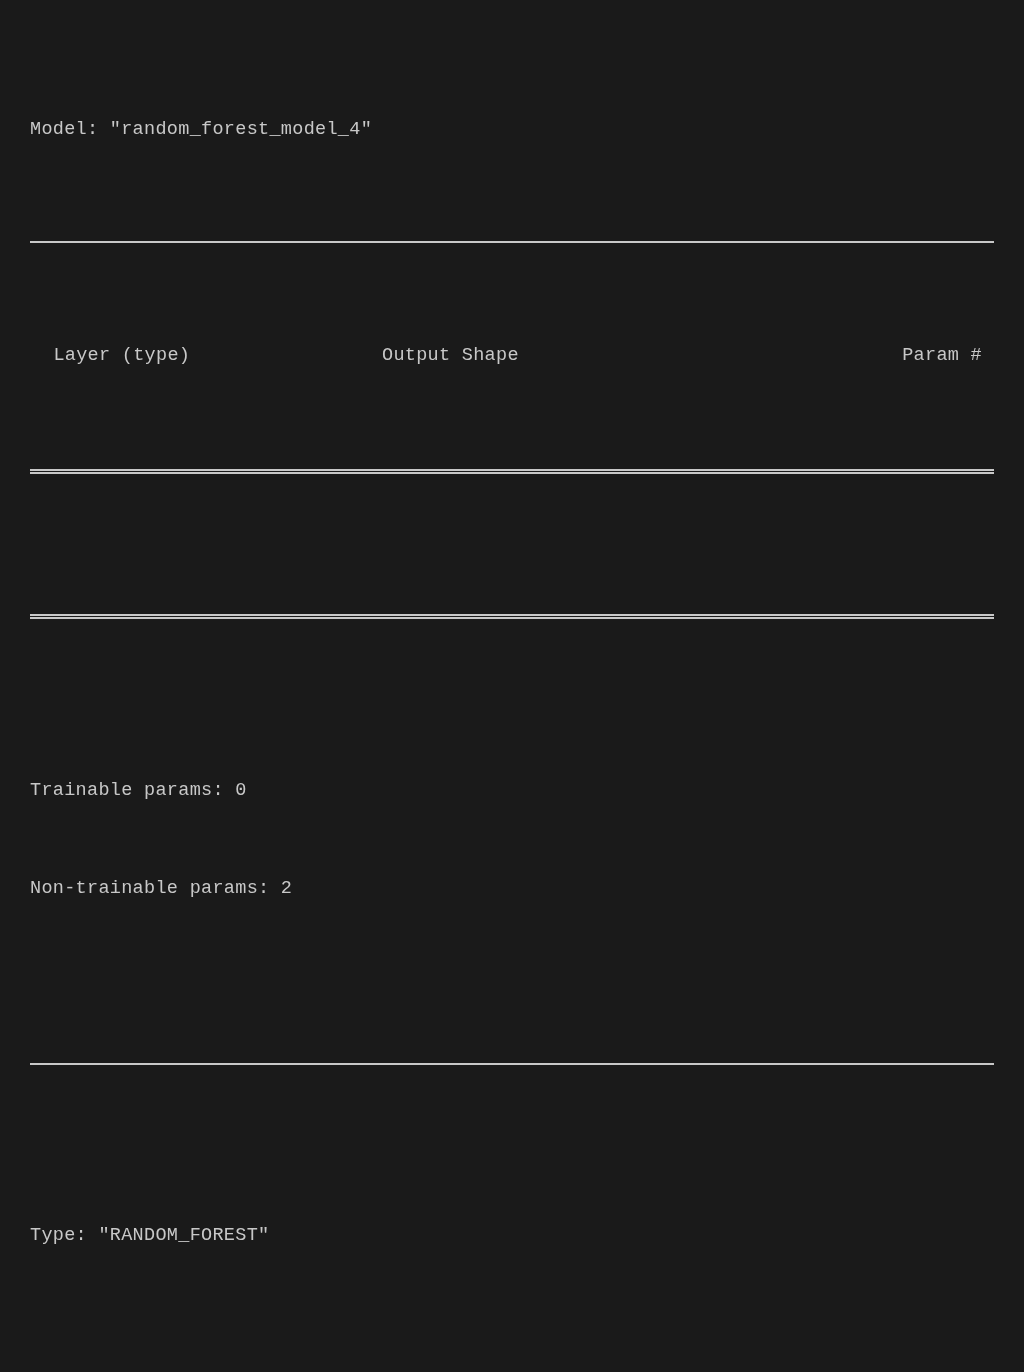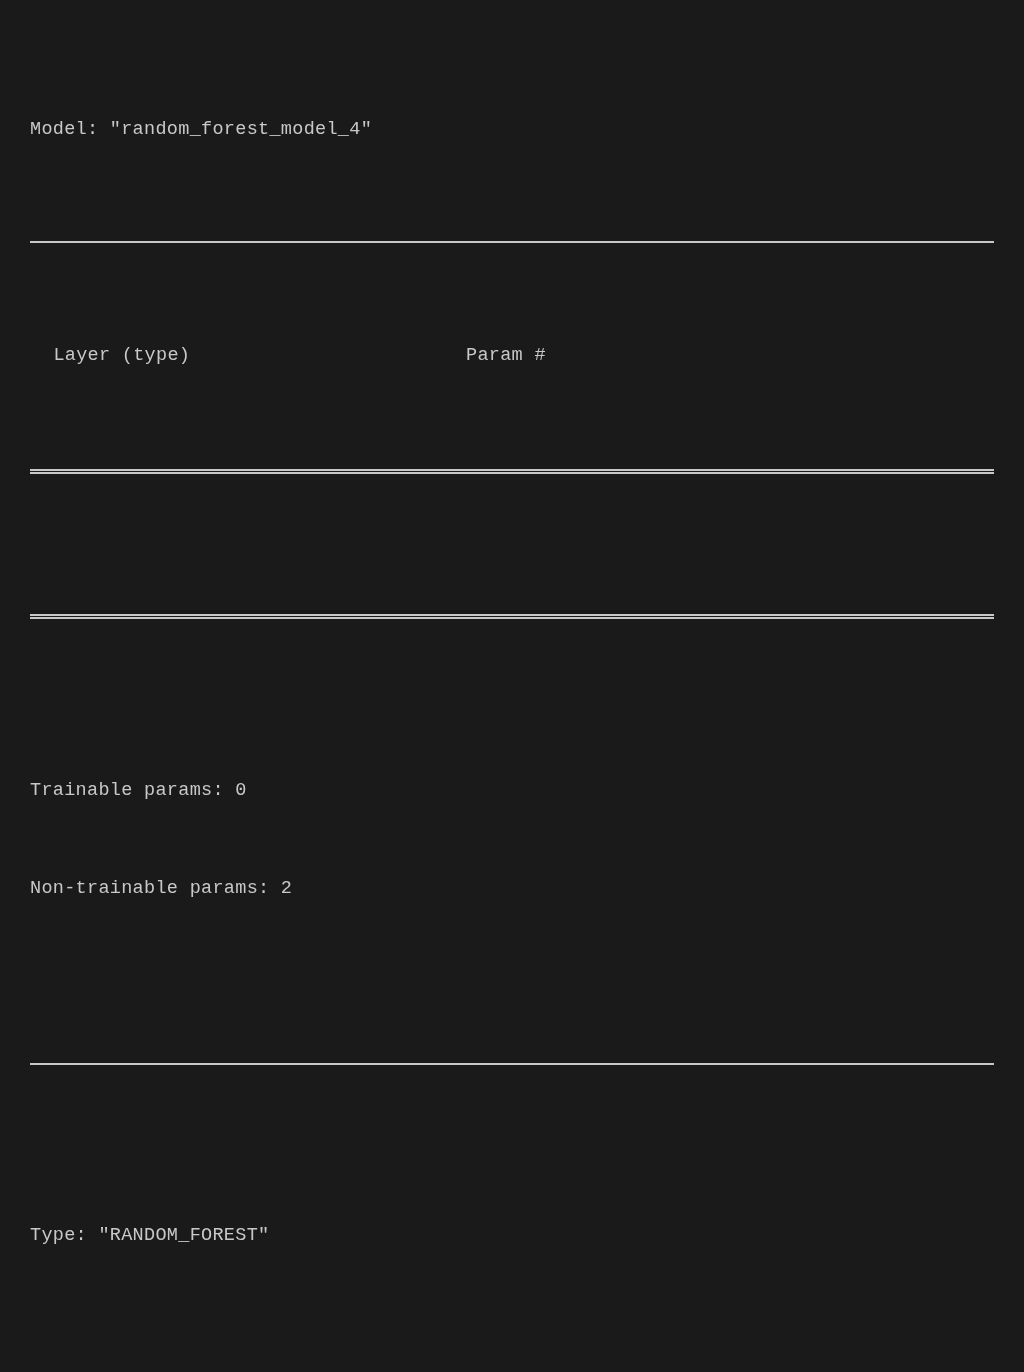--- a/index.html
+++ b/index.html
@@ -31,45 +31,45 @@
   .hr-double {
     border: none;
     height: 5px;
     border-top: 2px solid #c8c8c8;
     border-bottom: 2px solid #c8c8c8;
     margin: 8px 0 8px 0;
   }
   .header-row {
     display: flex;
     padding: 5px 12px;
-    gap: 24px;
   }
   .col-layer { flex: 0 0 340px; }
   .col-shape { flex: 0 0 320px; }
-  .col-param { flex: 1; text-align: left; padding-left: 60px;}
+  .col-param { flex: 1; text-align: right; padding-left: 60px;}
   .indent1 { padding-left: 0px; }
   .spacer-sm { height: 0.5em; }
   .params-block .line{
     padding: 6px 0;
   }
   .meta-block .line{
     padding: 6px 0;
   }
 </style>
 </head>
 <body>
 
 <div class="output">
 
   <div class="line indent1">Model: "random_forest_model_4"</div>
 
   <hr class="hr-thin">
 
   <div class="header-row">
     <div class="col-layer"> Layer (type)</div>
+    <div class="col-shape">Output Shape</div>
     <div class="col-param">Param #</div>
   </div>
 
   <hr class="hr-double">
   <div class="spacer-sm"></div>
   <hr class="hr-double">
 
   <div class="params-block">
     <div class="line">Trainable params: 0</div>
     <div class="line">Non-trainable params: 2</div>

